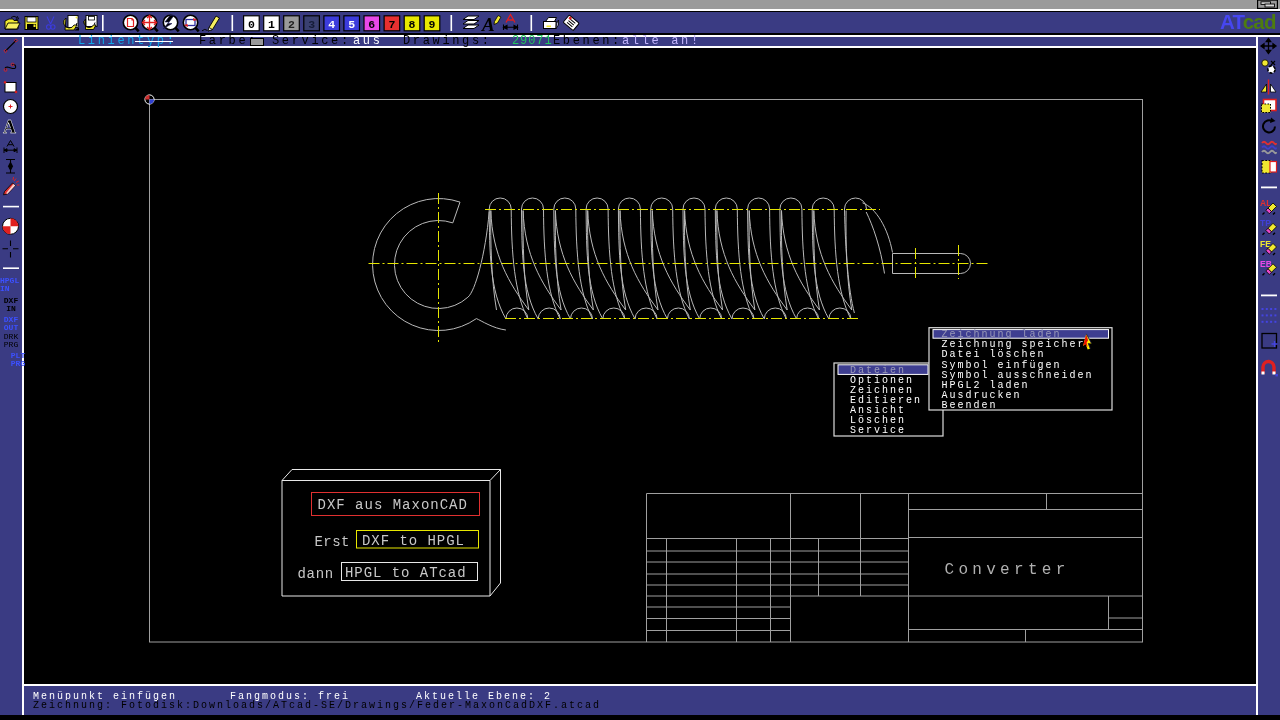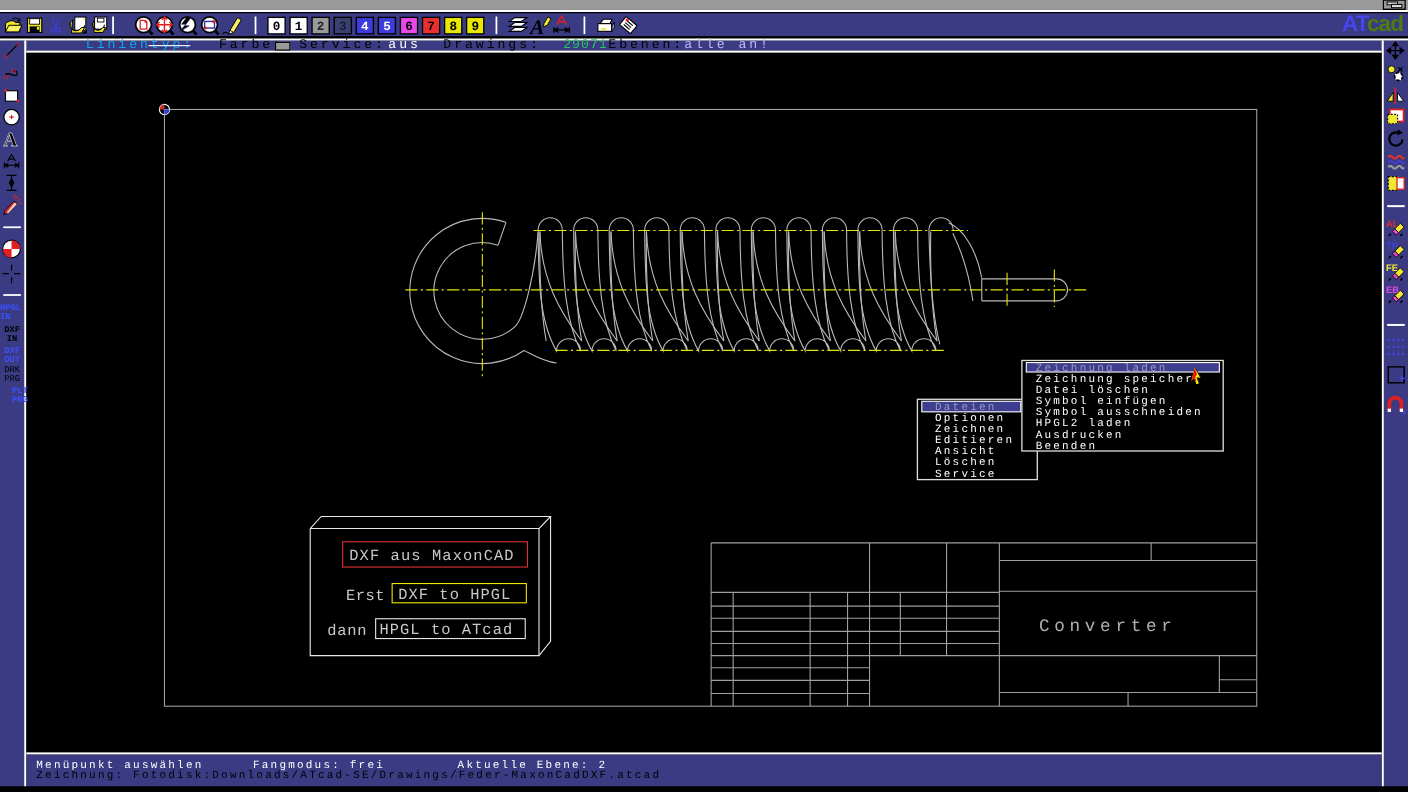--- a/index.html
+++ b/index.html
@@ -164,21 +164,21 @@
 <div class="abs" style="left:250px;top:37.5px;width:14px;height:8px;background:#9a9a9a;border:1px solid #000;box-sizing:border-box;"></div>
 <div class="abs px2" style="left:272px;color:#000;">Service:</div>
 <div class="abs px2" style="left:353px;color:#ffffff;">aus</div>
 <div class="abs px2" style="left:403px;color:#000;">Drawings:</div>
 <div class="abs px2" style="left:512px;color:#22c55e;letter-spacing:0.9px;">29071</div>
 <div class="abs px2" style="left:553px;color:#000;">Ebenen:</div>
 <div class="abs px2" style="left:622px;color:#c4b5fd;">alle an!</div>
 
 <div class="abs" style="left:1220px;top:12px;width:60px;height:20px;font-family:'Liberation Sans',sans-serif;font-weight:bold;font-size:20.5px;line-height:19px;letter-spacing:-0.8px;"><span style="color:#4646f0;">AT</span><span style="color:#4d7c0f;">cad</span></div>
 
-<div class="abs px" style="left:33px;top:691.5px;color:#fff;">Menüpunkt auswählen</div>
+<div class="abs px" style="left:33px;top:691.5px;color:#fff;">Menüpunkt einfügen</div>
 <div class="abs px" style="left:230px;top:691.5px;color:#fff;">Fangmodus: frei</div>
 <div class="abs px" style="left:416px;top:691.5px;color:#fff;">Aktuelle Ebene: 2</div>
 <div class="abs px" style="left:33px;top:700.5px;color:#000;">Zeichnung: Fotodisk:Downloads/ATcad-SE/Drawings/Feder-MaxonCadDXF.atcad</div>
 
 <svg class="abs" style="left:0;top:0" width="1280" height="720" viewBox="0 0 1280 720" id="cv">
   <g id="frame" stroke="#9f9f9f" stroke-width="1" fill="none">
     <rect x="149.5" y="99.5" width="993" height="542.5"></rect>
 
     <path d="M646.5 493.5 H1142.5 M646.5 493.5 V642 M790.5 493.5 V642 M908.5 493.5 V642
              M646.5 538.5 H908.5 M666.5 538.5 V642 M736.5 538.5 V642 M770.5 538.5 V642

